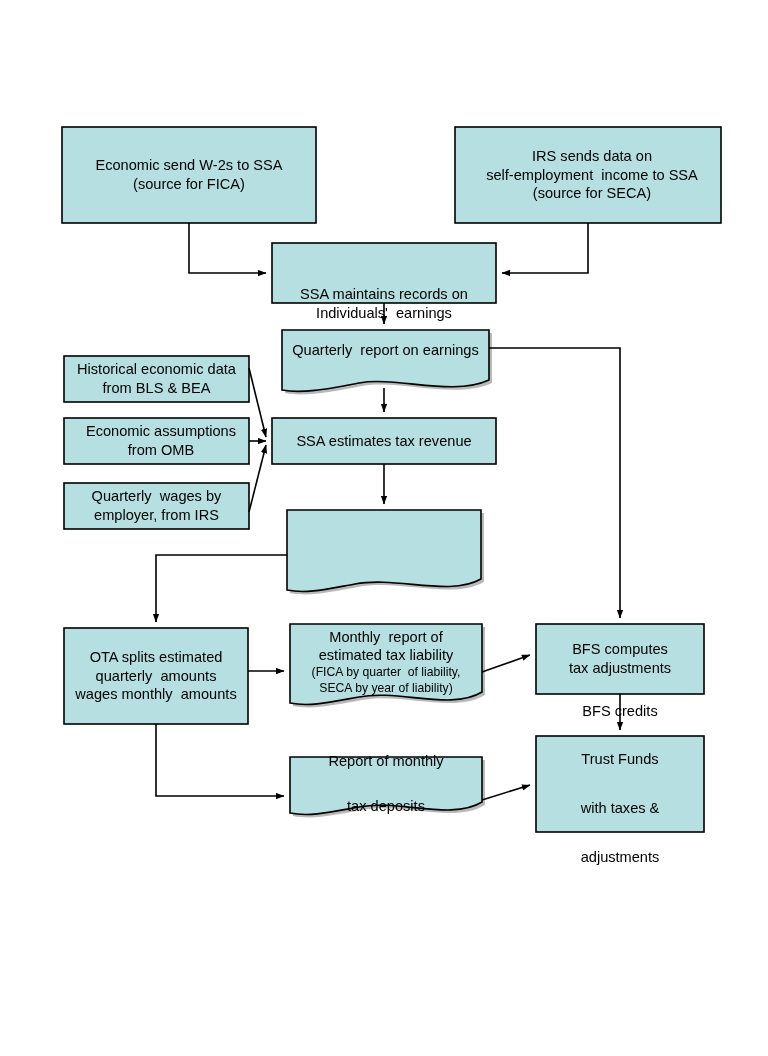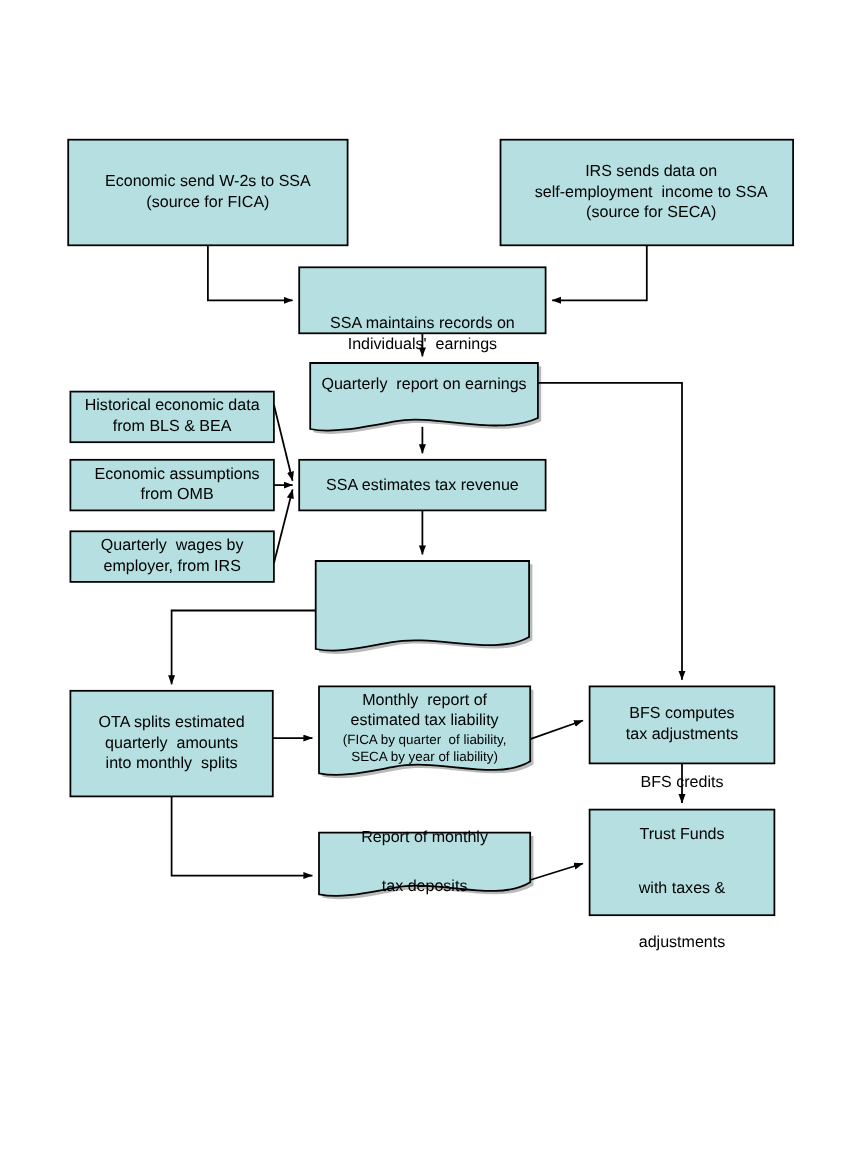--- a/index.html
+++ b/index.html
@@ -140,21 +140,21 @@
   </div>
 
   <div class="node-text fs15" style="left:272px; top:418px; width:224px; height:46px;">
     <span class="ln">SSA estimates tax revenue</span>
   </div>
 
 
   <div class="node-text fs15" style="left:64px; top:628px; width:184px; height:96px;">
     <span class="ln">OTA splits estimated</span>
     <span class="ln">quarterly  amounts</span>
-    <span class="ln">into monthly  splits</span>
+    <span class="ln">wages monthly  amounts</span>
   </div>
 
   <div class="node-text fs15" style="left:290px; top:626px; width:192px; height:72px;">
     <span class="ln">Monthly  report of</span>
     <span class="ln">estimated tax liability</span>
     <span class="ln fs12">(FICA by quarter  of liability,</span>
     <span class="ln fs12">SECA by year of liability)</span>
   </div>
 
   <div class="node-text fs15" style="left:536px; top:624px; width:168px; height:70px;">

